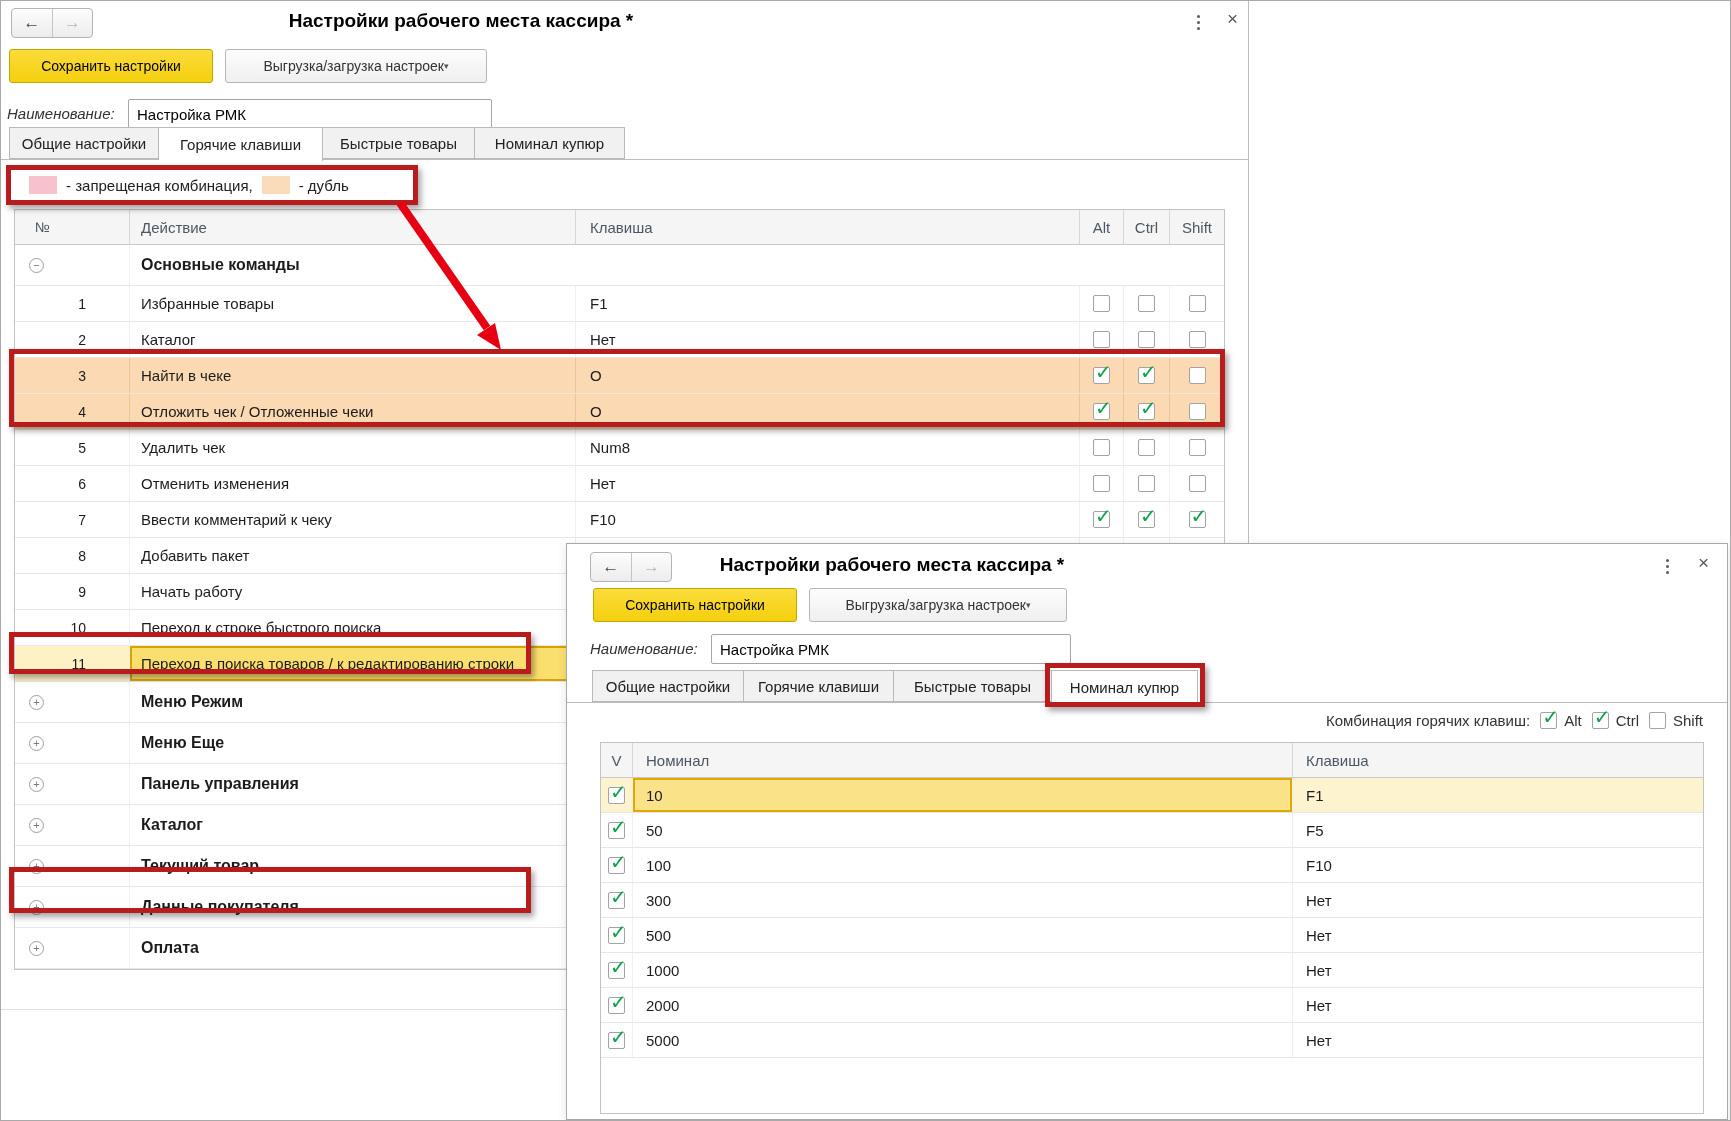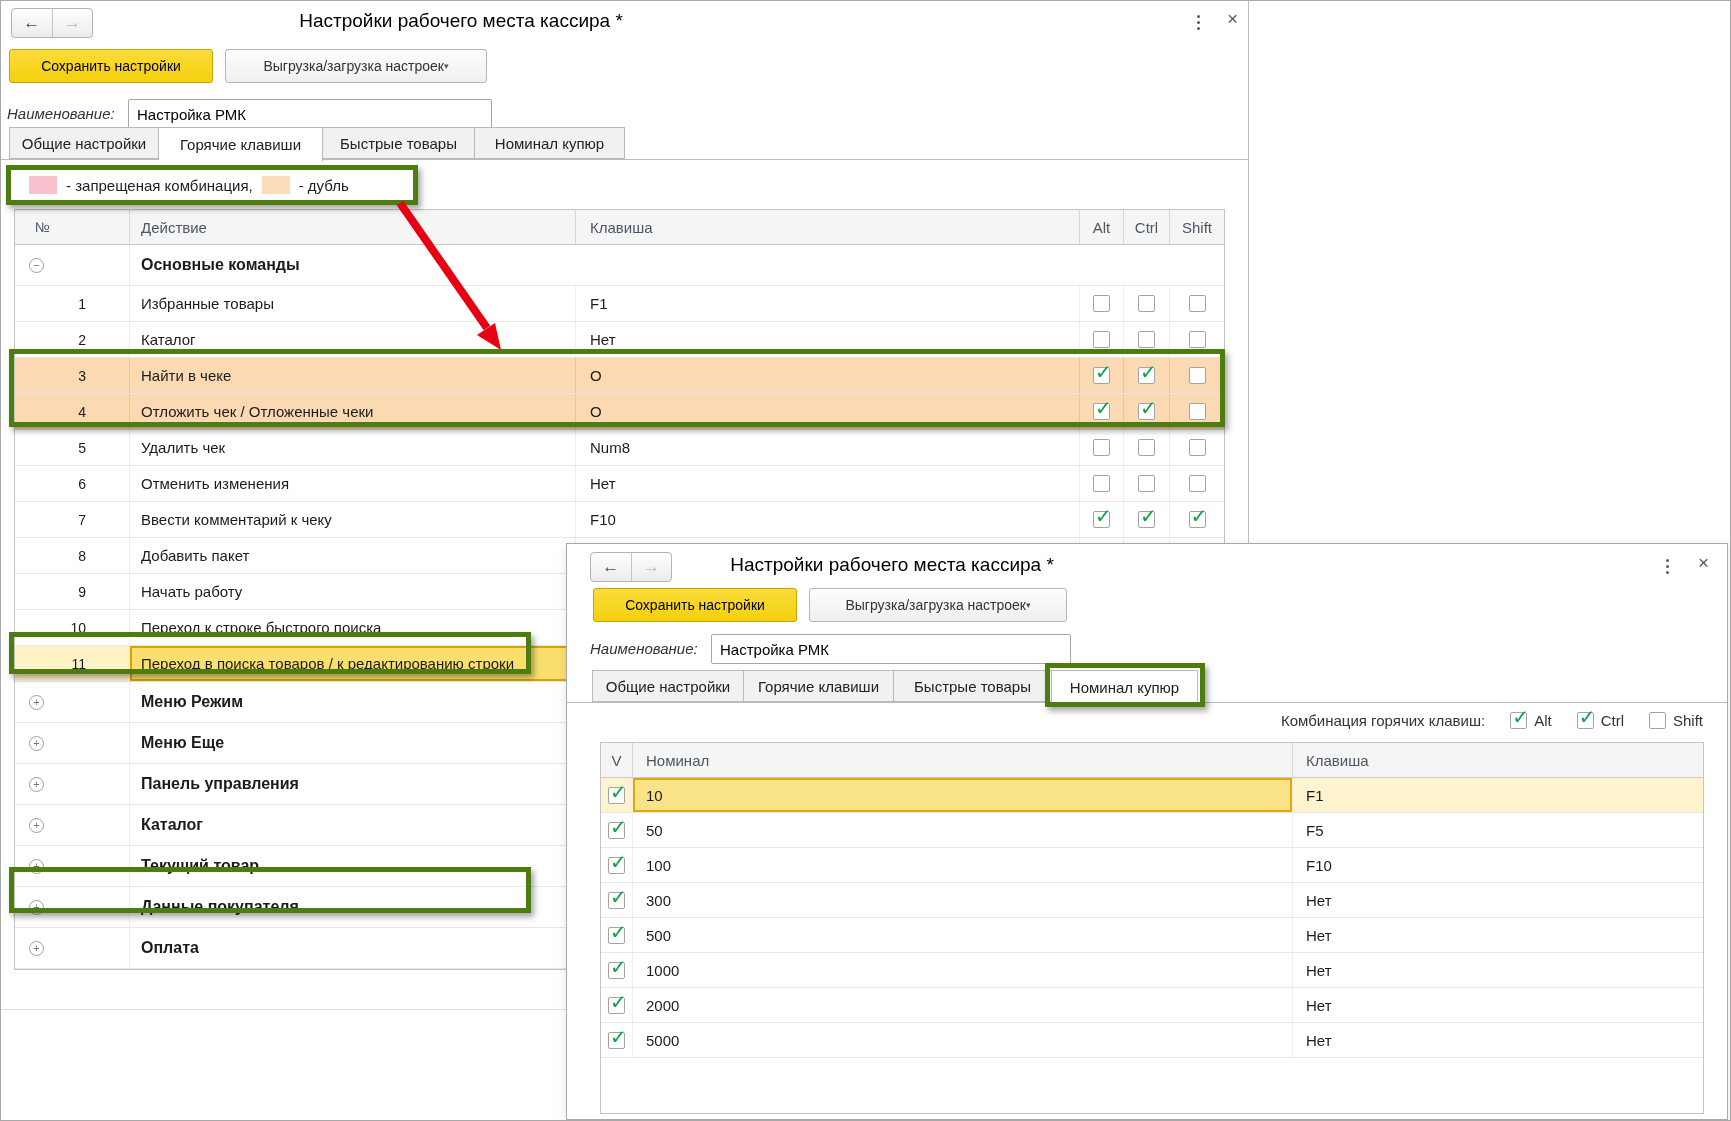--- a/index.html
+++ b/index.html
@@ -12,21 +12,21 @@
   #win-main{left:0;top:0;width:1247px;height:1008px;border-right:1px solid #bdbdbd;border-bottom:1px solid #e0e0e0;}
   #win-front{left:565px;top:542px;width:1162px;height:577px;box-sizing:border-box;
              border:1px solid #a8a8a8;z-index:10;box-shadow:0 2px 10px rgba(0,0,0,.10);}
 
   
   .navseg{position:absolute;display:flex;width:80px;height:28px;border:1px solid #b3b3b3;border-radius:4px;
           overflow:hidden;background:linear-gradient(#fdfdfd,#ececec);}
   .navbtn{flex:1;display:flex;align-items:center;justify-content:center;font-size:17px;cursor:default;}
   .navbtn.back{border-right:1px solid #c4c4c4;color:#4a4a4a;}
   .navbtn.fwd{color:#b9b9b9;}
-  .wtitle{position:absolute;font-size:19px;font-weight:normal;text-align:center;white-space:nowrap;color:#000;}
+  .wtitle{position:absolute;font-size:19px;font-weight:bold;text-align:center;white-space:nowrap;color:#000;}
   .kebab{position:absolute;display:flex;flex-direction:column;gap:3px;padding:4px;}
   .kebab i{width:3px;height:3px;border-radius:50%;background:#5a5a5a;}
   .closex{position:absolute;font-size:19px;color:#5a5a5a;line-height:19px;}
 
   .btn-save{position:absolute;width:204px;height:34px;box-sizing:border-box;border:1px solid #c2a500;border-radius:3px;
             background:linear-gradient(#fbdc3a,#f4d00e);font-weight:normal;font-size:14px;display:flex;
             align-items:center;justify-content:center;color:#000;}
   .btn-drop{position:absolute;height:34px;box-sizing:border-box;border:1px solid #b5b5b5;border-radius:3px;
             background:linear-gradient(#fdfdfd,#efefef);font-size:14px;color:#333;display:flex;
             align-items:center;justify-content:center;}
@@ -44,21 +44,21 @@
   .tab.active{background:#fff;height:34px;border-bottom:none;z-index:2;}
   .tabline{position:absolute;height:1px;background:#bcbcbc;}
 
   
   .legend{display:flex;align-items:center;gap:9px;height:100%;padding-left:18px;font-size:15px;color:#222;white-space:nowrap;}
   .swatch{width:28px;height:18px;display:inline-block;}
   .swatch.pink{background:#f7c2cd;}
   .swatch.orange{background:#fbdcba;}
 
   
-  .ann{position:absolute;border:5px solid #4d7c0f;box-shadow:3px 4px 6px rgba(0,0,0,.35);z-index:5;}
+  .ann{position:absolute;border:5px solid #b91c1c;box-shadow:3px 4px 6px rgba(0,0,0,.35);z-index:5;}
   #ann-tab{z-index:20;}
   #arrow-overlay{position:absolute;left:0;top:0;width:1731px;height:1121px;z-index:6;pointer-events:none;}
 
   
   .mtable{position:absolute;left:13px;top:208px;width:1211px;box-sizing:border-box;border:1px solid #c3c3c3;background:#fff;}
   .thead{display:flex;height:34px;background:#f5f5f5;border-bottom:1px solid #c9c9c9;color:#4c5763;font-size:14px;}
   .thead .c{border-right:1px solid #d7d7d7;}
   .mrow{display:flex;border-bottom:1px solid #e7e7e7;background:#fff;}
   .mrow.item{height:35px;}
   .mrow.grp{height:40px;}
@@ -89,21 +89,21 @@
   .frow{display:flex;height:34px;border-bottom:1px solid #e7e7e7;background:#fff;}
   .frow .c{border-right:1px solid #efefef;}
   .fc-v{width:32px;justify-content:center;}
   .fc-den{width:660px;padding-left:13px;}
   .fc-key{width:410px;padding-left:13px;border-right:none !important;}
   .frow.sel{background:#fdf3cf;}
   .frow.sel .fc-den{background:#fae289;box-shadow:inset 0 0 0 2px #dfa900;}
   .ftable .thead .fc-v{justify-content:center;padding:0;}
 
   
-  .combo{position:absolute;display:flex;align-items:center;justify-content:flex-end;gap:25px;font-size:15px;color:#333;}
+  .combo{position:absolute;display:flex;align-items:center;justify-content:flex-end;gap:10px;font-size:15px;color:#333;}
   .combo .grpitem{display:flex;align-items:center;gap:7px;}
 </style>
 </head>
 <body>
 
 <div class="screen">
 
   <div class="win" id="win-main">
 
     <div class="navseg" style="left:10px;top:7px;">

